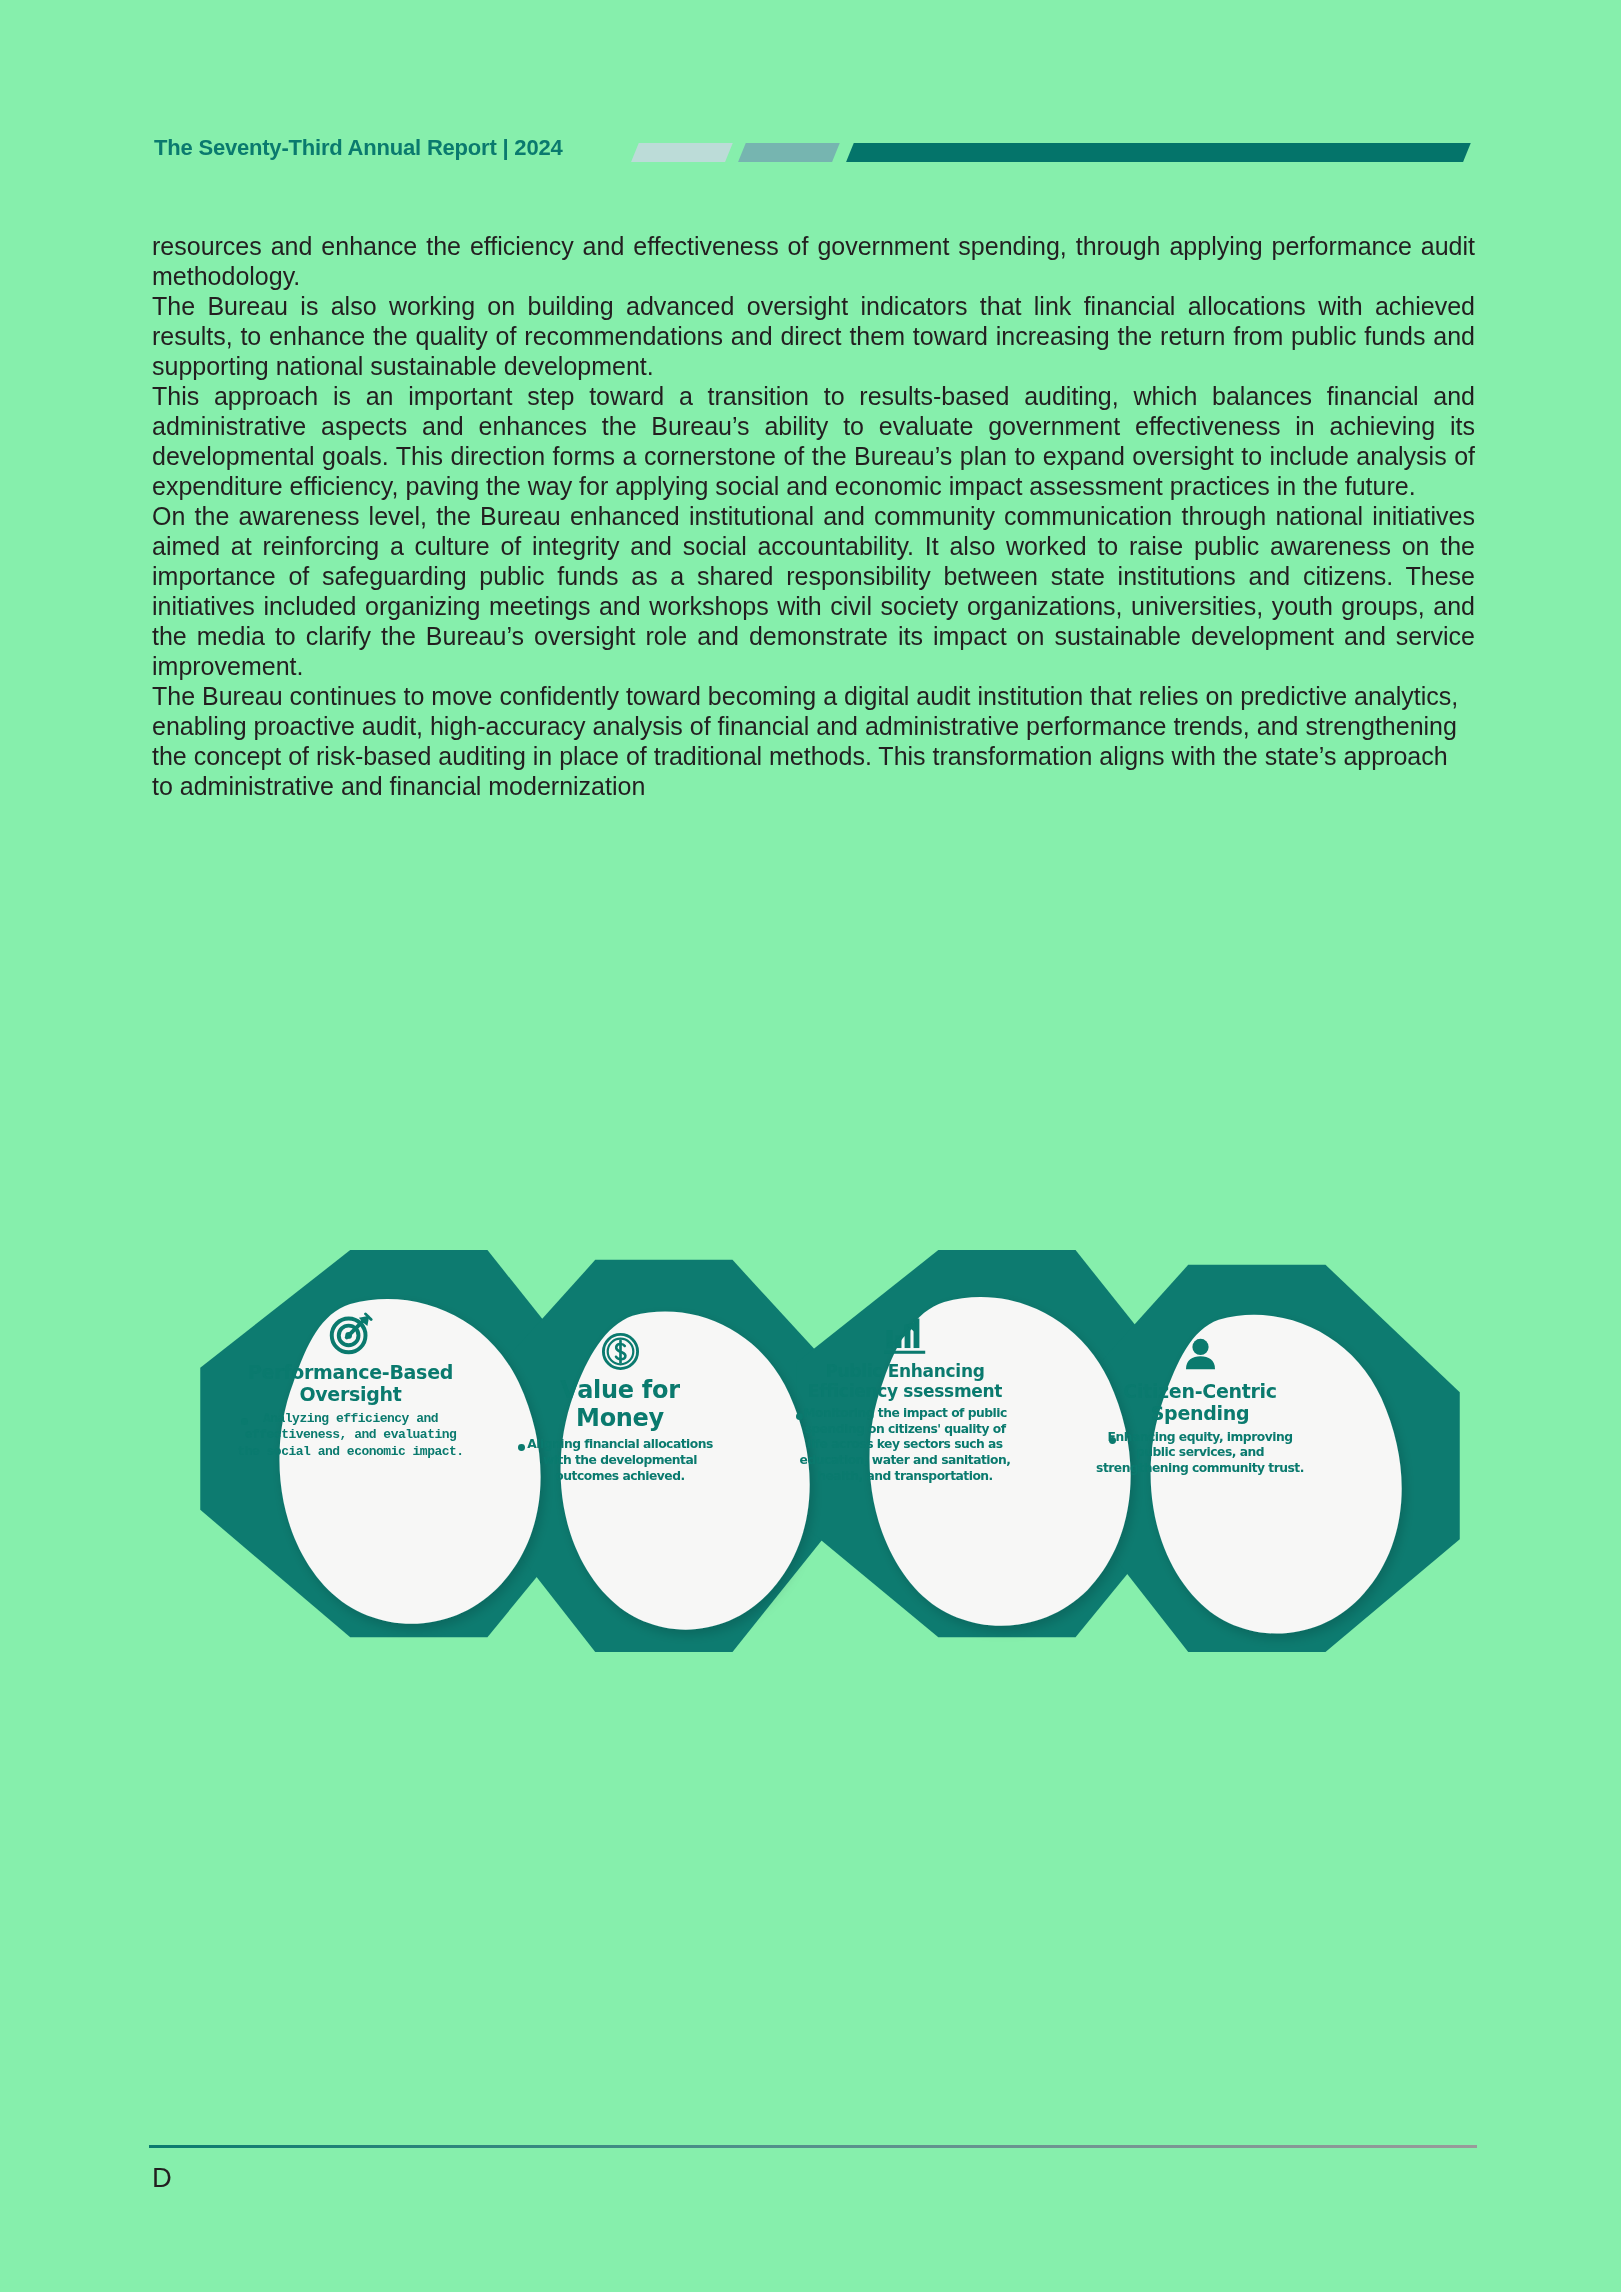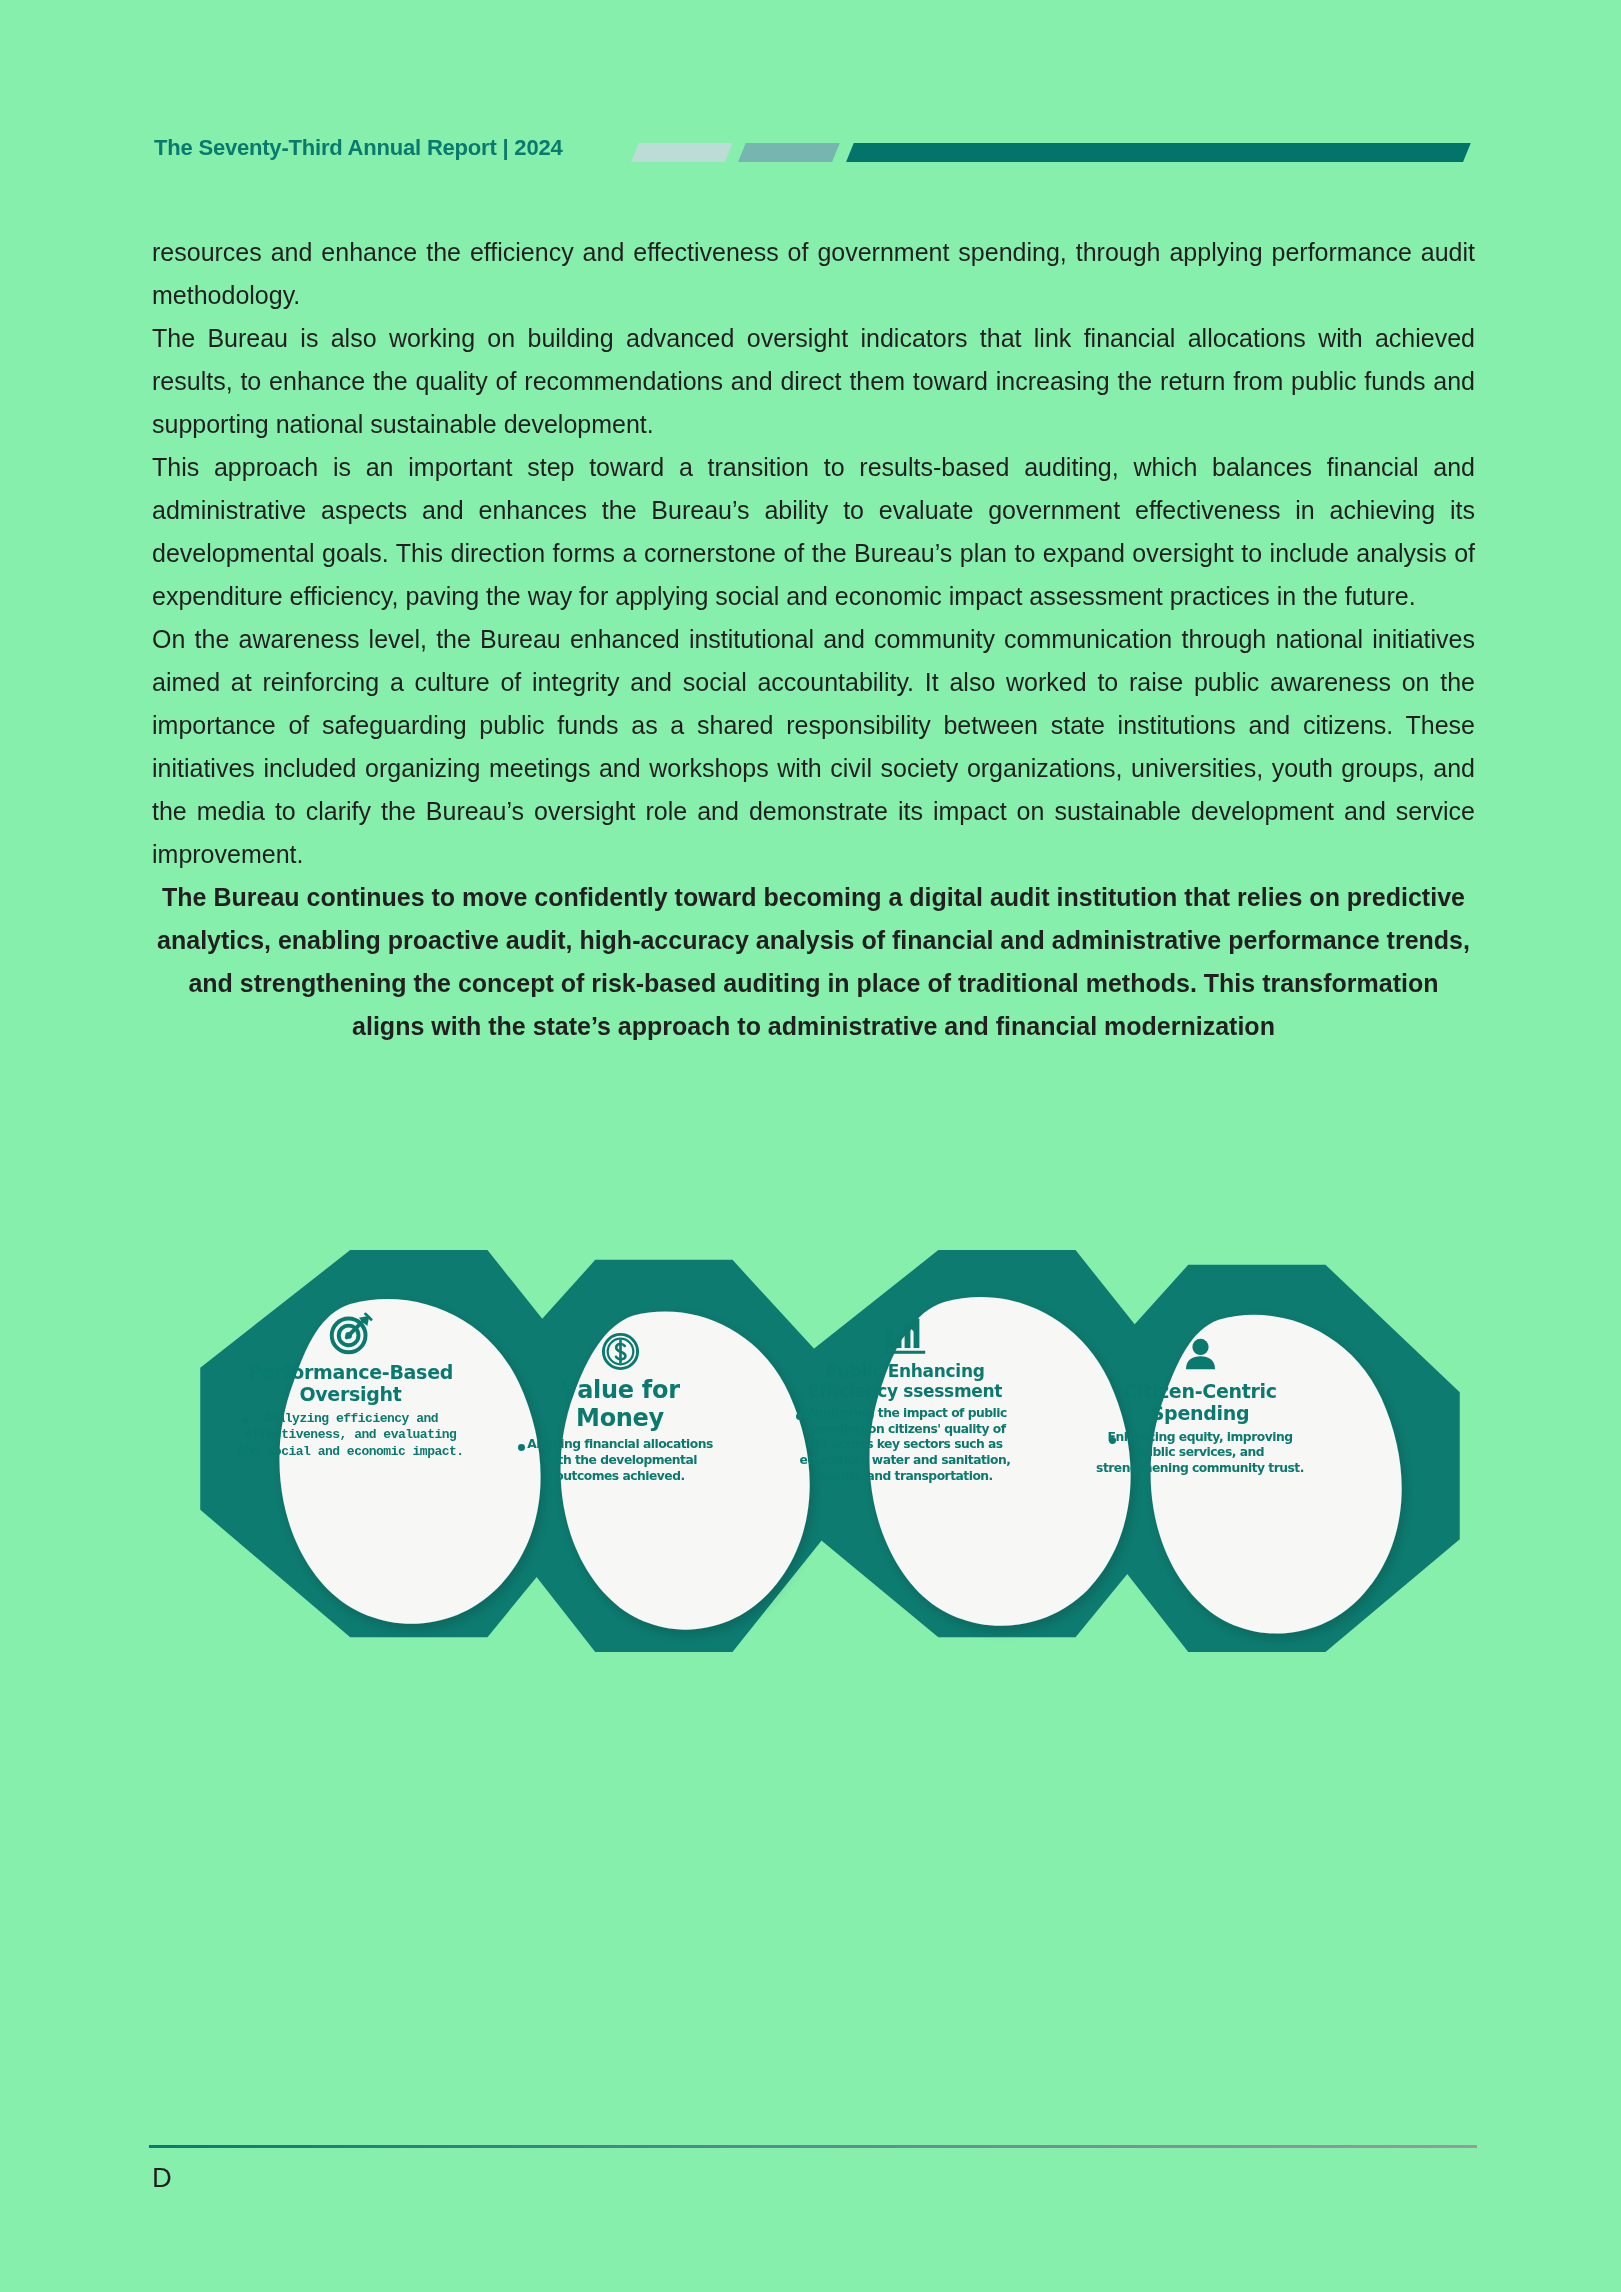--- a/index.html
+++ b/index.html
@@ -51,26 +51,26 @@
   
   .content {
     position: absolute;
     left: 152px;
     top: 231px;
     width: 1323px;
   }
   .para {
     margin: 0 0 0 0;
     font-size: 25px;
-    line-height: 43px;
+    line-height: 30px;
     color: #231f20;
     text-align: justify;
     text-justify: inter-word;
   }
-  .para.last { text-align: center; font-weight: bold; }
+  .para.last { text-align: left; }
 
   
   .infographic {
     position: absolute;
     left: 164px;
     top: 1245px;
     width: 1333px;
     height: 412px;
   }
   .infographic svg { display: block; }

